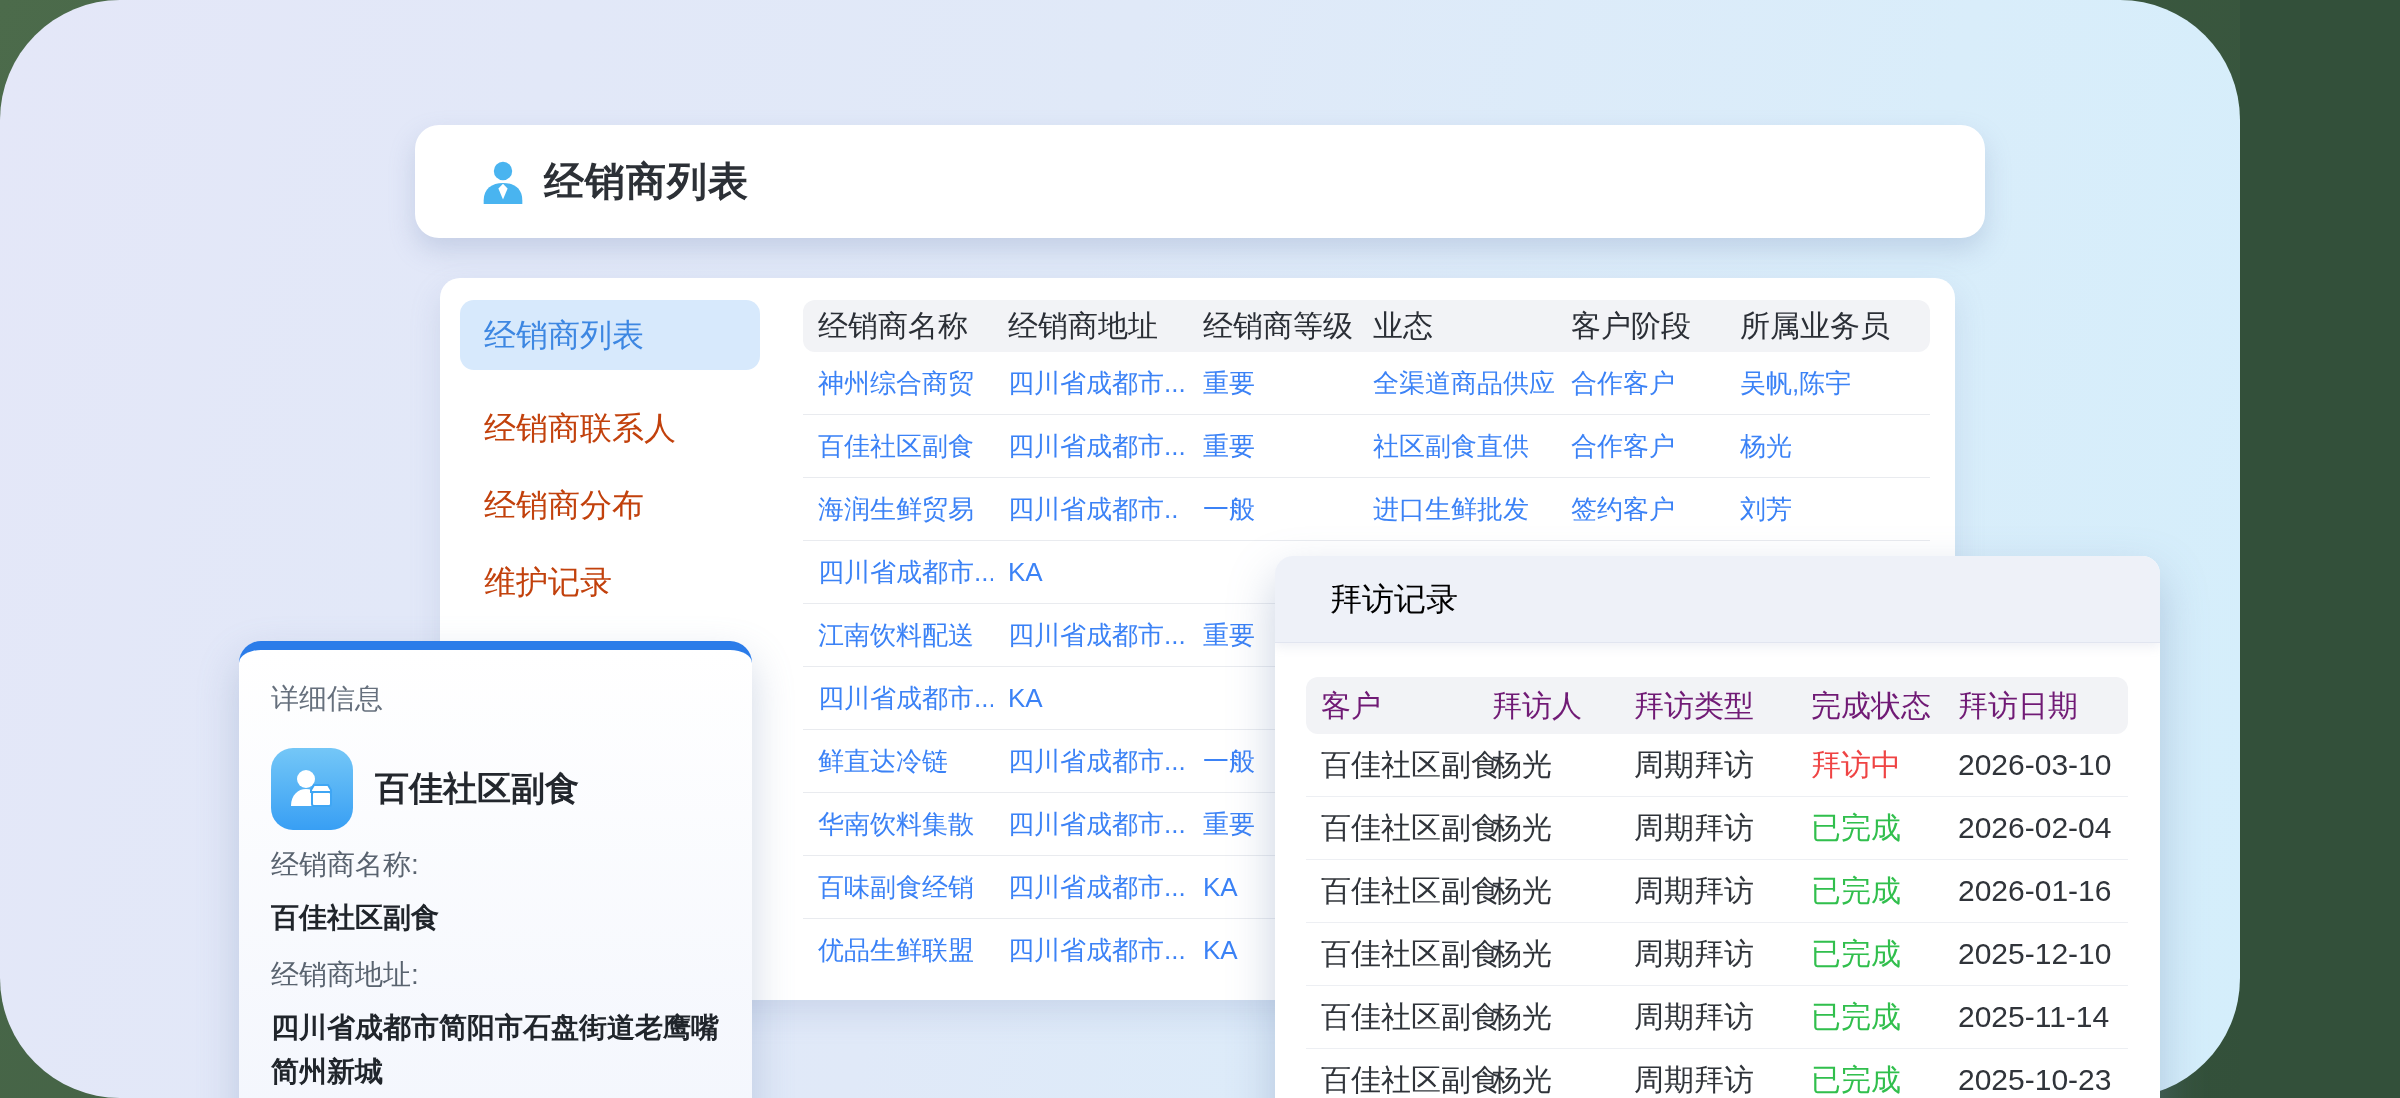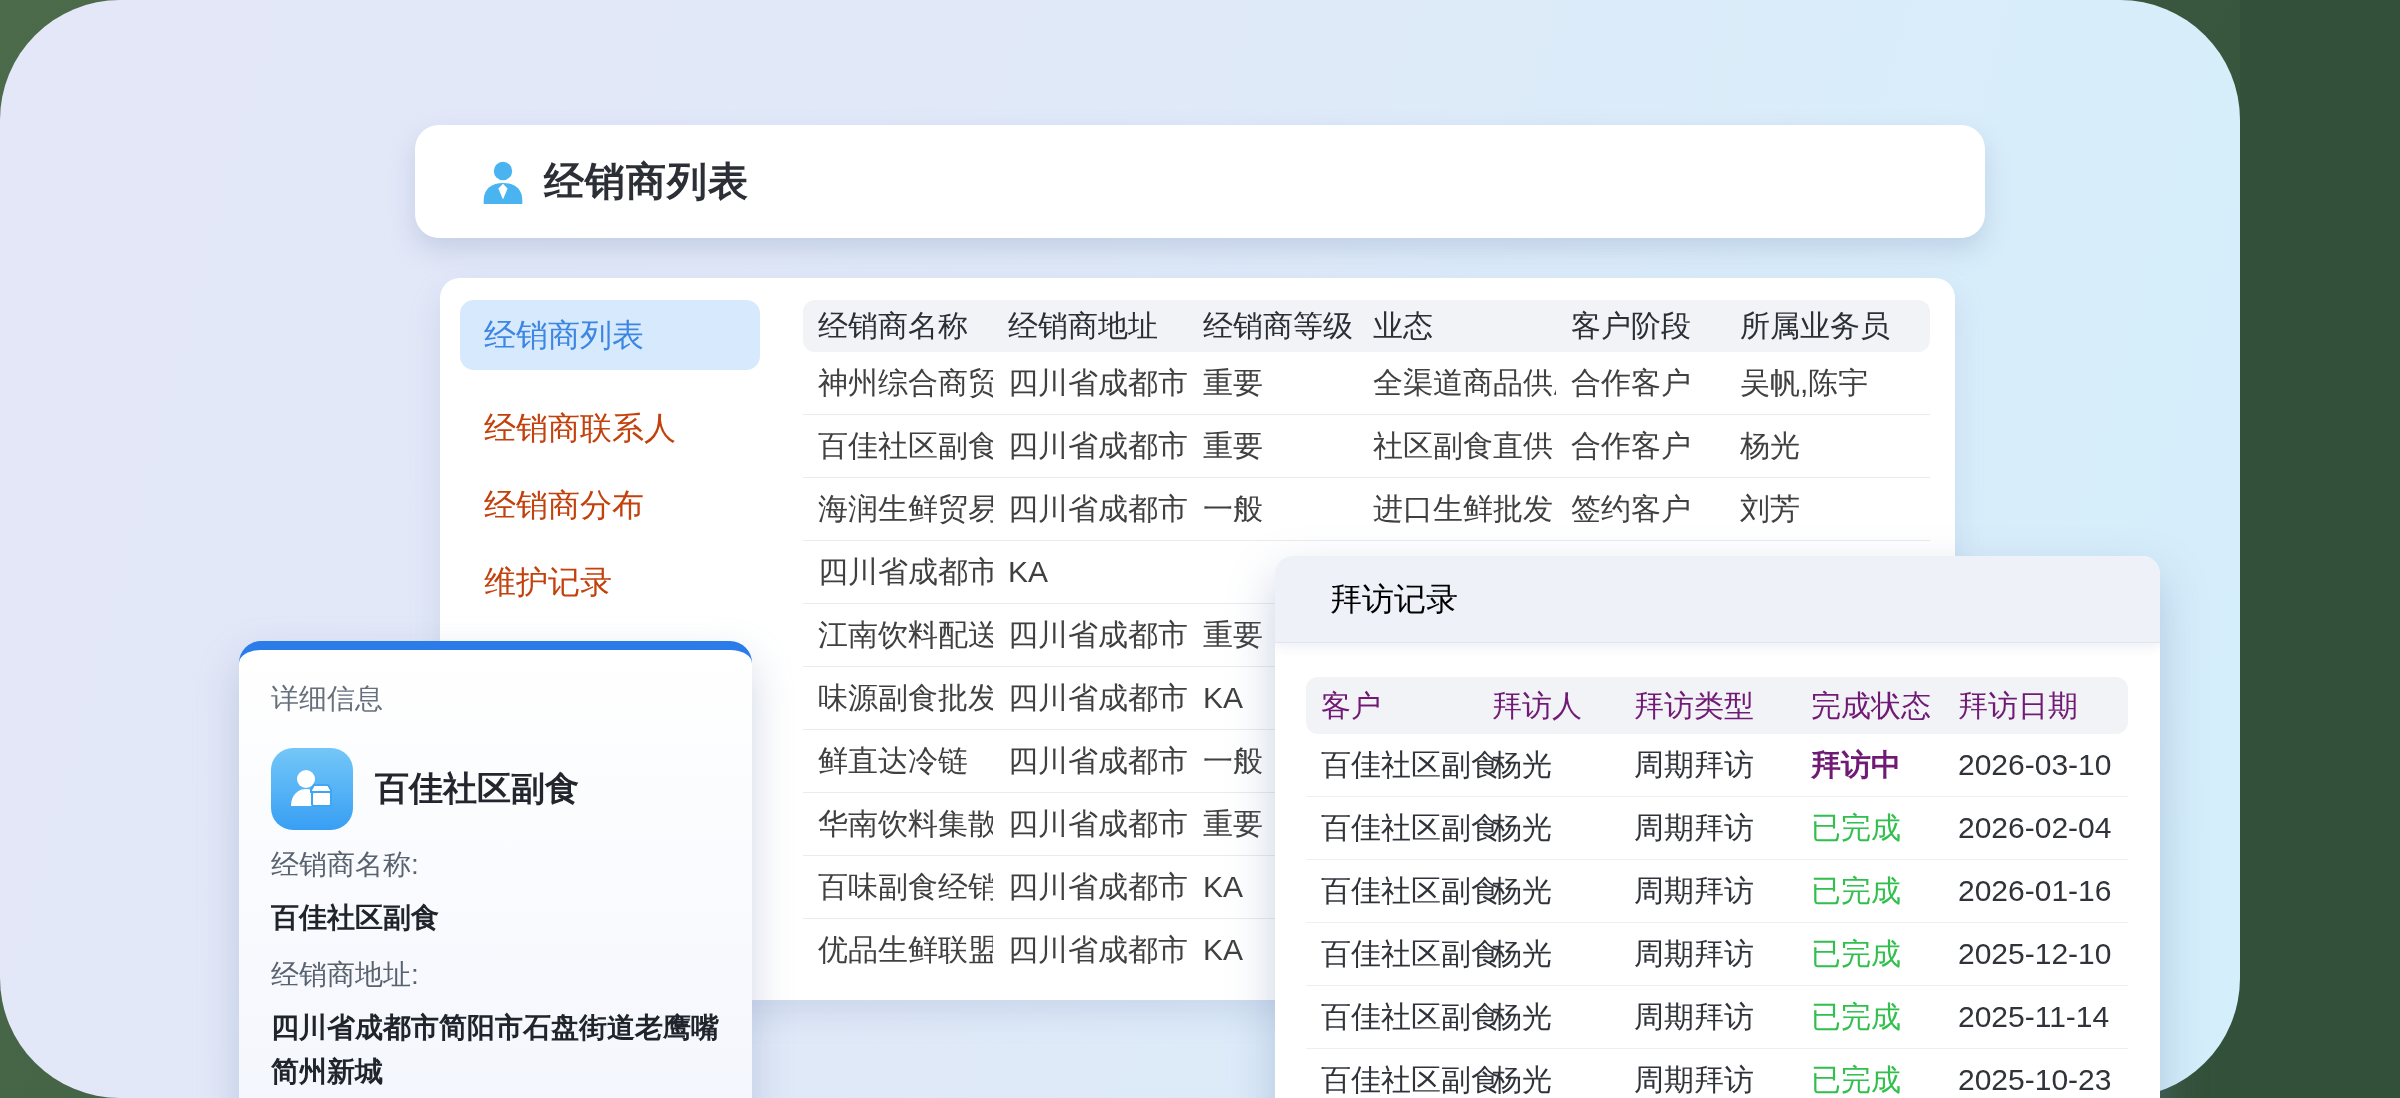--- a/index.html
+++ b/index.html
@@ -24,21 +24,21 @@
   .side-item { height:77px; line-height:77px; padding-left:24px; font-size:32px;
                color:#c2410c; border-radius:14px; cursor:pointer; }
   .side-item.active { background:#d7e9fc; color:#3d87e2; height:70px; line-height:70px; margin-bottom:20px; }
 
   .table-area { position:absolute; left:363px; top:22px; width:1127px; }
   .thead, .trow { display:grid; grid-template-columns:190px 195px 170px 198px 169px 205px; }
   .thead { background:#f2f3f6; border-radius:12px; height:52px; line-height:52px;font-family:Liberation Serif, serif; }
   .th   { padding-left:15px; font-size:30px; font-weight:500; color:#2b2f36; white-space:nowrap; }
   .trow { height:62px; line-height:62px; border-bottom:1px solid #e9ebef; cursor:pointer; }
   .tbody .trow:last-child { border-bottom:none; }
-  .td   { padding-left:15px; font-size:30px; color:#404040; white-space:nowrap; overflow:hidden; }
+  .td   { padding-left:15px; font-size:26px; color:#3b82f6; white-space:nowrap; overflow:hidden; }
 
   
   .visit-panel { position:absolute; left:1275px; top:556px; width:885px; height:620px;
                  background:#fff; border-radius:18px; z-index:3; overflow:hidden;
                  box-shadow:0 20px 46px rgba(110,135,175,.38); }
   .visit-title-bar { height:86px; line-height:86px; background:#eef1f8;
                      border-bottom:1px solid #e1e5f0; box-shadow:0 4px 10px rgba(150,160,190,.16);
                      padding-left:55px; font-size:32px; color:#000000; }
   .visit-table { margin:34px 0 0 31px; width:822px; }
   .vhead, .vrow { display:grid; grid-template-columns:171px 142px 177px 147px 185px; }
@@ -134,21 +134,20 @@
             </div>
             <div class="trow">
               <div class="td">江南饮料配送</div>
               <div class="td">四川省成都市...</div>
               <div class="td">重要</div>
               <div class="td"></div>
               <div class="td"></div>
               <div class="td"></div>
             </div>
             <div class="trow">
-              <div class="td">味源副食批发</div>
               <div class="td">四川省成都市...</div>
               <div class="td">KA</div>
               <div class="td"></div>
               <div class="td"></div>
               <div class="td"></div>
             </div>
             <div class="trow">
               <div class="td">鲜直达冷链</div>
               <div class="td">四川省成都市...</div>
               <div class="td">一般</div>
@@ -194,21 +193,21 @@
             <div class="vth">拜访类型</div>
             <div class="vth">完成状态</div>
             <div class="vth">拜访日期</div>
           </div>
         <div class="vbody">
 
         <div class="vrow">
               <div class="vtd">百佳社区副食</div>
               <div class="vtd">杨光</div>
               <div class="vtd">周期拜访</div>
-              <div class="vtd" style="color: #701a75; font-weight: bold;">拜访中</div>
+              <div class="vtd" style="color: #ef4444;">拜访中</div>
               <div class="vtd">2026-03-10</div>
             </div>
             <div class="vrow">
               <div class="vtd">百佳社区副食</div>
               <div class="vtd">杨光</div>
               <div class="vtd">周期拜访</div>
               <div class="vtd" style="color: rgb(49, 191, 77);">已完成</div>
               <div class="vtd">2026-02-04</div>
             </div>
             <div class="vrow">

